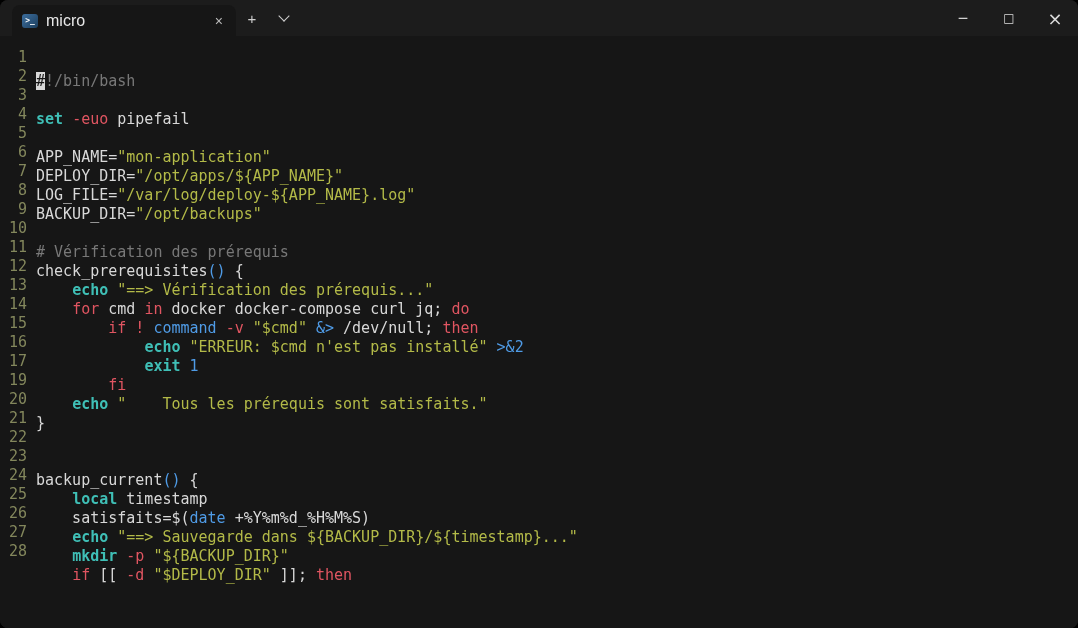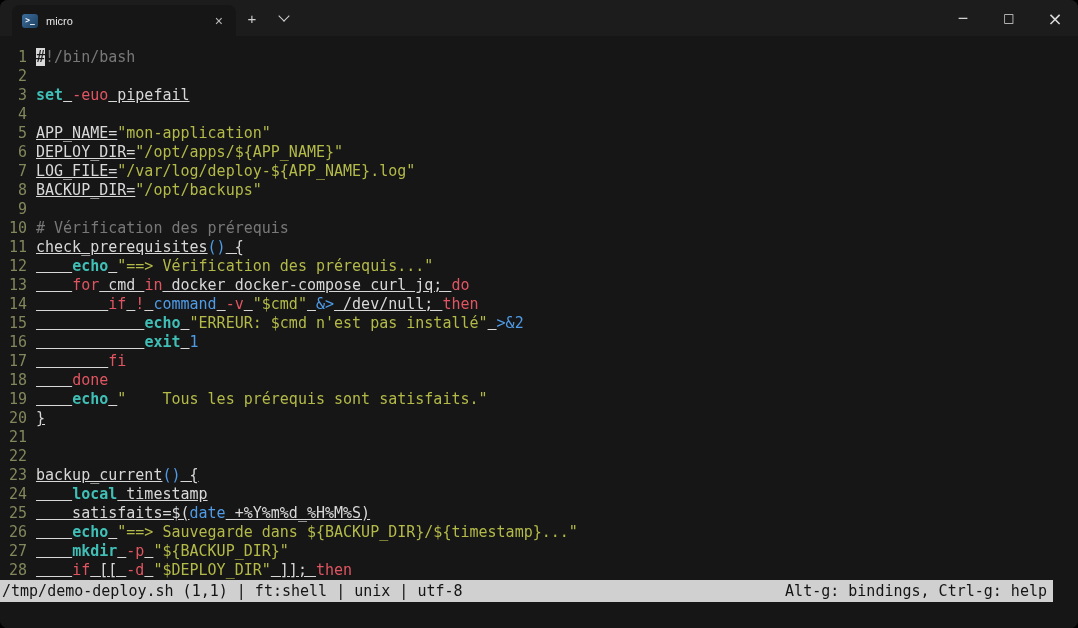--- a/index.html
+++ b/index.html
@@ -7,41 +7,41 @@
   .window{width:1078px;height:628px;display:flex;flex-direction:column;background:var(--background);border-radius:8px;overflow:hidden;}
 
   
   .titlebar{height:36px;background:var(--titlebar-bg);display:flex;align-items:stretch;flex:none;}
   .tab{display:flex;align-items:center;gap:8px;width:224px;margin:5px 0 0 12px;padding:0 8px 0 10px;
        background:var(--tab-bg);border-top-left-radius:8px;border-top-right-radius:8px;box-sizing:border-box;}
   .term-icon{width:16px;height:14px;border-radius:3px;flex:none;
        background:linear-gradient(135deg,#3c6e9e 0%,#1d3f5e 100%);
        color:#fff;font-family:"DejaVu Sans Mono",monospace;font-size:8px;font-weight:bold;
        display:flex;align-items:center;justify-content:center;}
-  .tab-title{color:#e8e8e8;font-size:11px;flex:1;white-space:nowrap;overflow:hidden;}
+  .tab-title{color:#e8e8e8;font-size:16px;flex:1;white-space:nowrap;overflow:hidden;}
   .tab-close{color:#bdbdbd;font-size:14px;line-height:14px;padding:2px 5px;cursor:default;}
   .tabbar-btn{display:flex;align-items:center;justify-content:center;width:32px;color:#d0d0d0;font-size:15px;}
   .chevron{width:7px;height:7px;border-right:1.5px solid #cfcfcf;border-bottom:1.5px solid #cfcfcf;
        transform:rotate(45deg);margin-top:-4px;}
   .titlebar-spacer{flex:1;}
   .win-controls{display:flex;align-items:stretch;}
   .win-btn{width:46px;display:flex;align-items:center;justify-content:center;color:var(--control-icon);
        font-family:"DejaVu Sans",sans-serif;}
   .win-btn.min{font-size:14px;}
   .win-btn.max{font-size:12px;}
   .win-btn.close{font-size:18px;}
 
   
   .terminal{flex:1;display:flex;flex-direction:column;background:var(--background);
        font-family:"DejaVu Sans Mono",monospace;font-size:15px;min-height:0;}
   .editor-lines{flex:1;padding-top:12px;overflow:hidden;}
   .line{display:flex;height:19px;line-height:19px;white-space:pre;}
   .gutter{width:27px;padding-right:9px;flex:none;text-align:right;color:var(--line-number);}
-  .code{white-space:pre;}
-  .tok-fg{color:var(--foreground);text-decoration:underline;}
+  .code{white-space:pre;margin-top:24px;}
+  .tok-fg{color:var(--foreground);}
   .tok-comment{color:var(--comment);}
   .tok-keyword{color:var(--keyword);}
   .tok-string{color:var(--string);}
   .tok-builtin{color:var(--builtin);font-weight:bold;}
   .tok-constant{color:var(--constant);}
   .tok-cursor{background:var(--cursor-bg);color:var(--cursor-text);}
 
   
   .statusbar{height:22px;line-height:22px;flex:none;width:calc(100% - 25px);box-sizing:border-box;
        background:var(--statusbar-bg);color:var(--statusbar-text);
@@ -83,32 +83,27 @@
         <div class="line"><span class="gutter">8</span><span class="code"><span class="tok-fg">BACKUP_DIR=</span><span class="tok-string">"/opt/backups"</span></span></div>
         <div class="line"><span class="gutter">9</span><span class="code"></span></div>
         <div class="line"><span class="gutter">10</span><span class="code"><span class="tok-comment"># Vérification des prérequis</span></span></div>
         <div class="line"><span class="gutter">11</span><span class="code"><span class="tok-fg">check_prerequisites</span><span class="tok-constant">()</span><span class="tok-fg"> {</span></span></div>
         <div class="line"><span class="gutter">12</span><span class="code"><span class="tok-fg">    </span><span class="tok-builtin">echo</span><span class="tok-fg"> </span><span class="tok-string">"==&gt; Vérification des prérequis..."</span></span></div>
         <div class="line"><span class="gutter">13</span><span class="code"><span class="tok-fg">    </span><span class="tok-keyword">for</span><span class="tok-fg"> cmd </span><span class="tok-keyword">in</span><span class="tok-fg"> docker docker-compose curl jq; </span><span class="tok-keyword">do</span></span></div>
         <div class="line"><span class="gutter">14</span><span class="code"><span class="tok-fg">        </span><span class="tok-keyword">if</span><span class="tok-fg"> </span><span class="tok-keyword">!</span><span class="tok-fg"> </span><span class="tok-constant">command</span><span class="tok-fg"> </span><span class="tok-keyword">-v</span><span class="tok-fg"> </span><span class="tok-string">"$cmd"</span><span class="tok-fg"> </span><span class="tok-constant">&amp;&gt;</span><span class="tok-fg"> /dev/null; </span><span class="tok-keyword">then</span></span></div>
         <div class="line"><span class="gutter">15</span><span class="code"><span class="tok-fg">            </span><span class="tok-builtin">echo</span><span class="tok-fg"> </span><span class="tok-string">"ERREUR: $cmd n'est pas installé"</span><span class="tok-fg"> </span><span class="tok-constant">&gt;&amp;2</span></span></div>
         <div class="line"><span class="gutter">16</span><span class="code"><span class="tok-fg">            </span><span class="tok-builtin">exit</span><span class="tok-fg"> </span><span class="tok-constant">1</span></span></div>
         <div class="line"><span class="gutter">17</span><span class="code"><span class="tok-fg">        </span><span class="tok-keyword">fi</span></span></div>
-        <div class="line"><span class="gutter">18</span><span class="code"><span class="tok-fg">    </span><span class="tok-keyword">done</span></span></div>
         <div class="line"><span class="gutter">19</span><span class="code"><span class="tok-fg">    </span><span class="tok-builtin">echo</span><span class="tok-fg"> </span><span class="tok-string">"    Tous les prérequis sont satisfaits."</span></span></div>
         <div class="line"><span class="gutter">20</span><span class="code"><span class="tok-fg">}</span></span></div>
         <div class="line"><span class="gutter">21</span><span class="code"></span></div>
         <div class="line"><span class="gutter">22</span></div>
         <div class="line"><span class="gutter">23</span><span class="code"><span class="tok-fg">backup_current</span><span class="tok-constant">()</span><span class="tok-fg"> {</span></span></div>
         <div class="line"><span class="gutter">24</span><span class="code"><span class="tok-fg">    </span><span class="tok-builtin">local</span><span class="tok-fg"> timestamp</span></span></div>
         <div class="line"><span class="gutter">25</span><span class="code"><span class="tok-fg">    satisfaits=$(</span><span class="tok-constant">date</span><span class="tok-fg"> +%Y%m%d_%H%M%S)</span></span></div>
         <div class="line"><span class="gutter">26</span><span class="code"><span class="tok-fg">    </span><span class="tok-builtin">echo</span><span class="tok-fg"> </span><span class="tok-string">"==&gt; Sauvegarde dans ${BACKUP_DIR}/${timestamp}..."</span></span></div>
         <div class="line"><span class="gutter">27</span><span class="code"><span class="tok-fg">    </span><span class="tok-builtin">mkdir</span><span class="tok-fg"> </span><span class="tok-keyword">-p</span><span class="tok-fg"> </span><span class="tok-string">"${BACKUP_DIR}"</span></span></div>
         <div class="line"><span class="gutter">28</span><span class="code"><span class="tok-fg">    </span><span class="tok-keyword">if</span><span class="tok-fg"> [[ </span><span class="tok-keyword">-d</span><span class="tok-fg"> </span><span class="tok-string">"$DEPLOY_DIR"</span><span class="tok-fg"> ]]; </span><span class="tok-keyword">then</span></span></div>
       </div>
-    <div class="statusbar">
-      <span>/tmp/demo-deploy.sh (1,1) | ft:shell | unix | utf-8</span>
-      <span>Alt-g: bindings, Ctrl-g: help</span>
-    </div>
     <div class="commandline"></div>
   </div>
 
 </div>
 
 </body></html>

